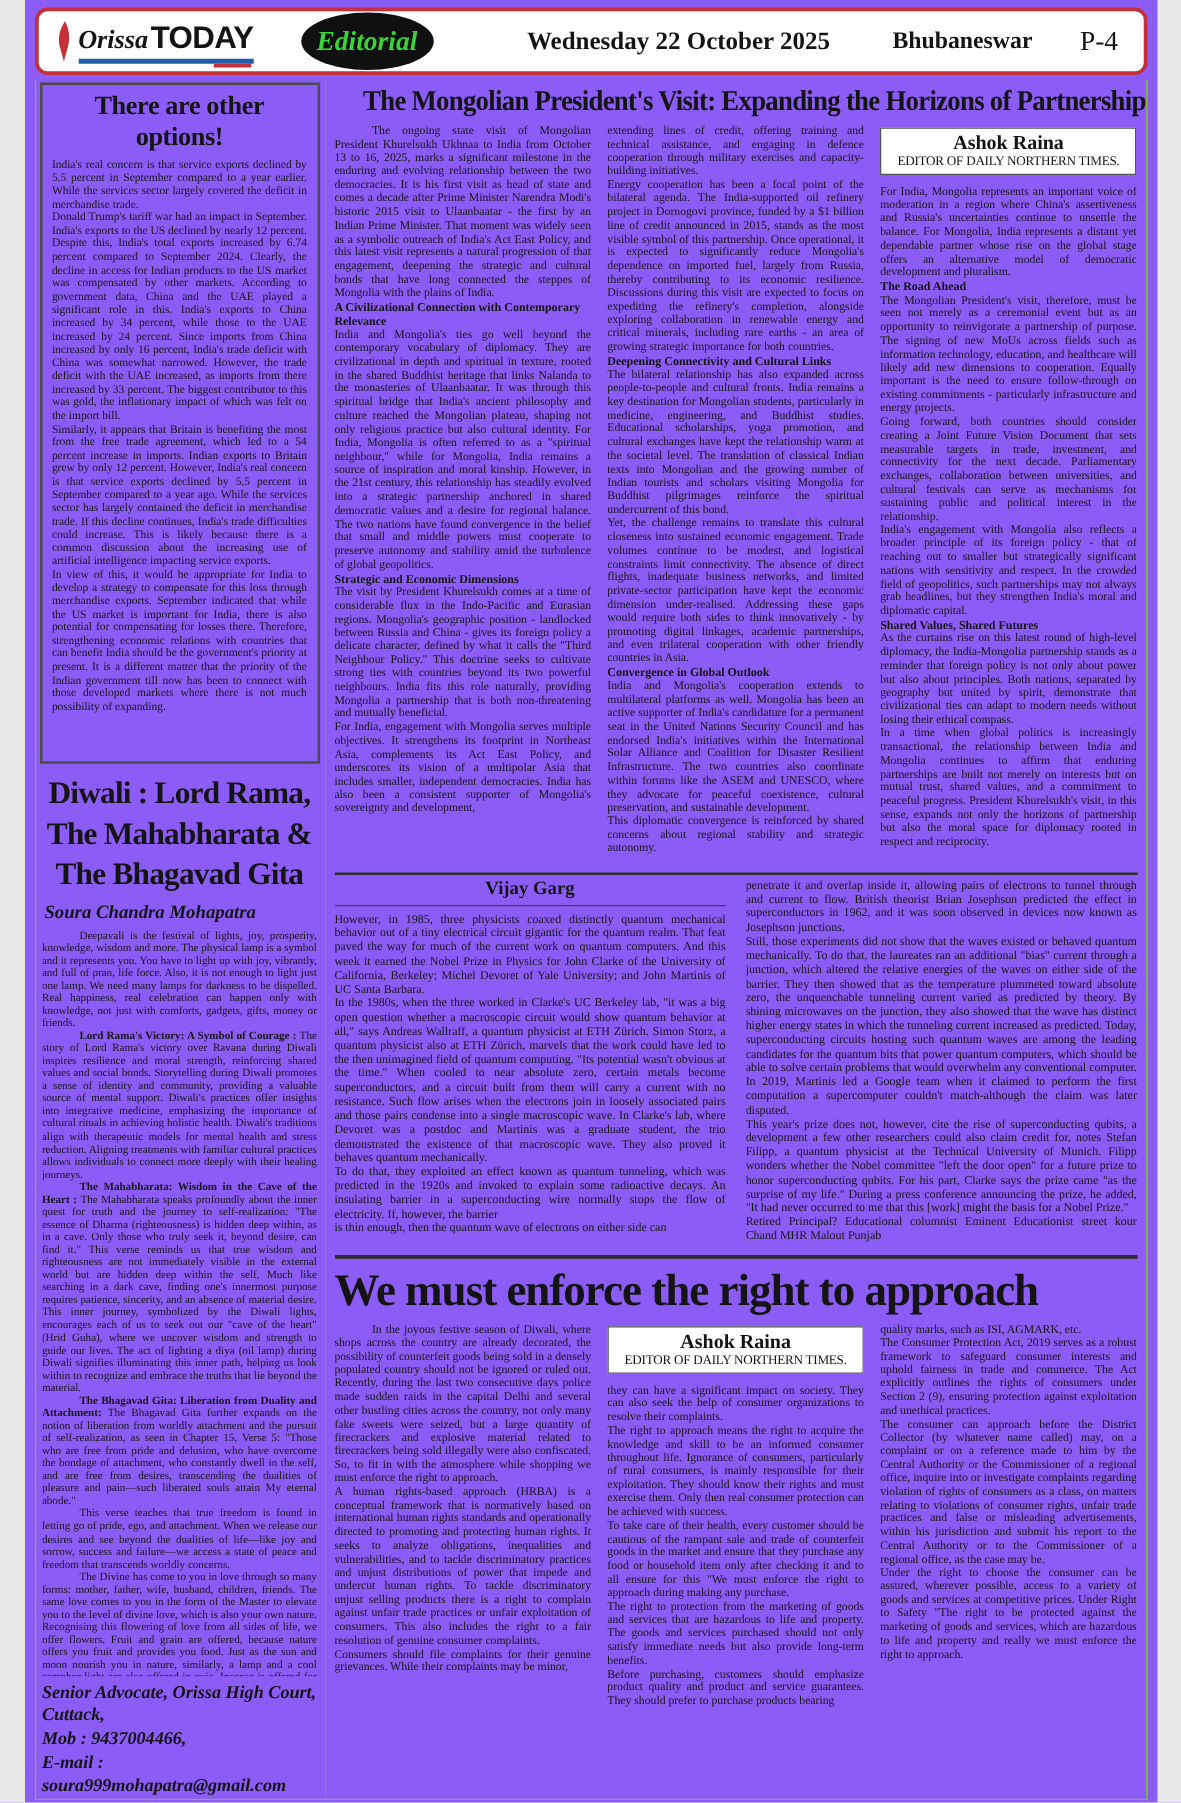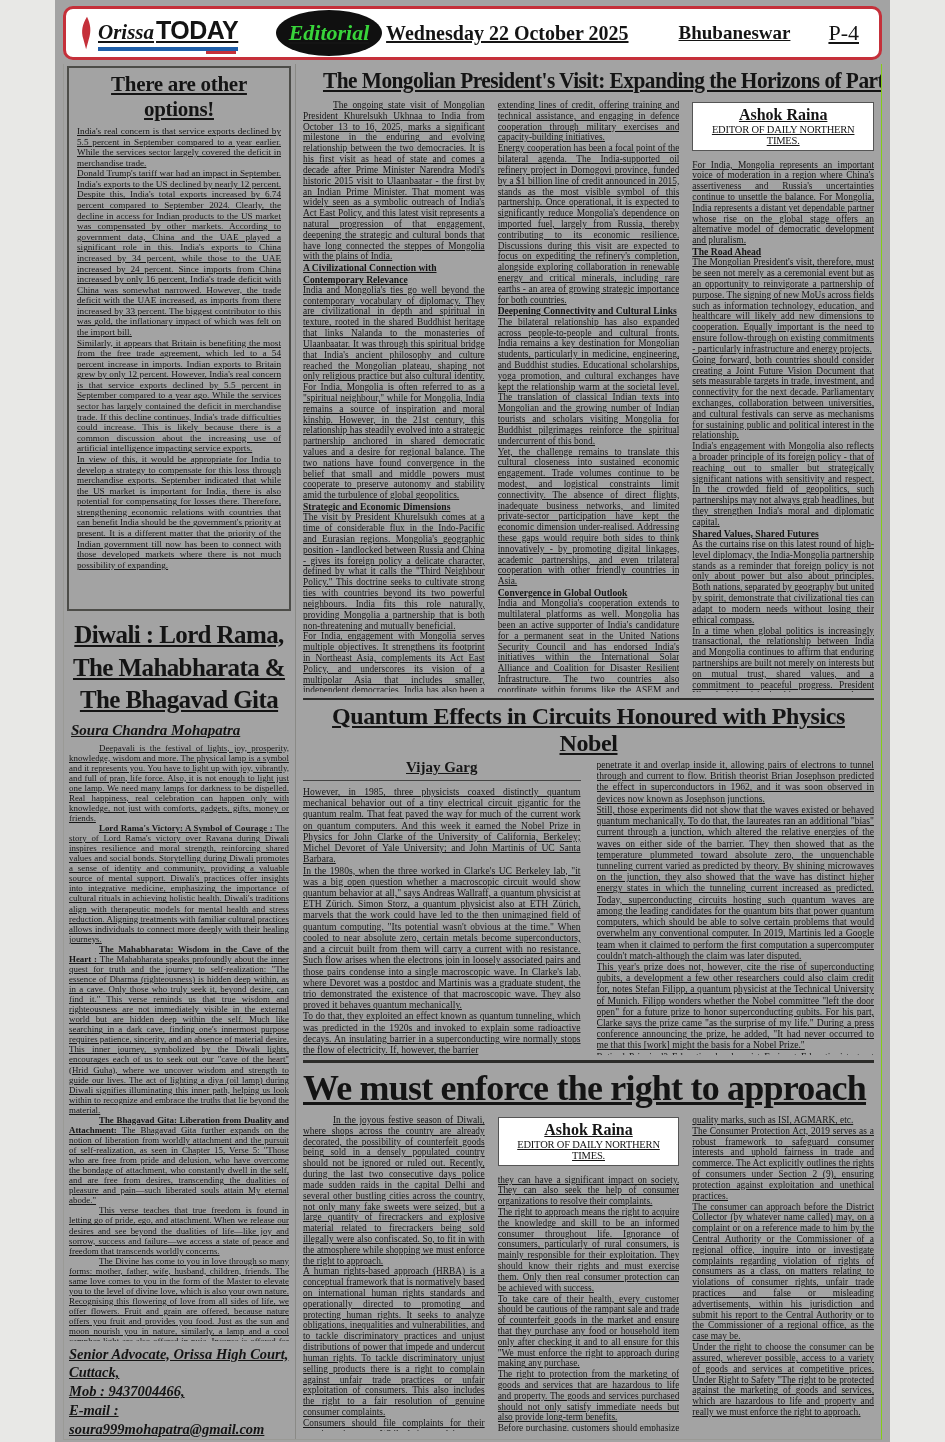--- a/index.html
+++ b/index.html
@@ -1,21 +1,20 @@
 <!DOCTYPE html>
 <html><head>
 <meta charset="utf-8">
 <style>
   * { box-sizing: border-box; margin: 0; padding: 0; }
   html,body { width: 945px; background:#e8e8e6; }
   .page {
-    width: 835px; height: 1442px; background:#a3a3a3; color:#141414;
+    width: 906px; height: 1442px; background:#8b5cf6; color:#141414;
     font-family: "Liberation Serif", serif; position: relative; overflow: hidden;
     margin: 0 auto;
-    text-decoration: underline;
   }
   
   .masthead {
     margin: 6px 8px 4px 8px; height: 54px; border: 3px solid #c5303a; border-radius: 10px;
     background:#fff; display: flex; align-items: center; padding: 0 20px 0 12px;
   }
   .logo { display:flex; align-items:center; width: 158px; }
   .logo svg { width: 18px; height: 36px; flex: 0 0 auto; }
   .logo-text { display:flex; flex-direction:column; margin-left: 2px; }
   .logo-line { display:flex; align-items: baseline; white-space: nowrap; }
@@ -175,21 +174,20 @@
                 <p class="np-p">India's engagement with Mongolia also reflects a broader principle of its foreign policy - that of reaching out to smaller but strategically significant nations with sensitivity and respect. In the crowded field of geopolitics, such partnerships may not always grab headlines, but they strengthen India's moral and diplomatic capital.</p>
                 <div class="np-sub">Shared Values, Shared Futures</div>
                 <p class="np-p">As the curtains rise on this latest round of high-level diplomacy, the India-Mongolia partnership stands as a reminder that foreign policy is not only about power but also about principles. Both nations, separated by geography but united by spirit, demonstrate that civilizational ties can adapt to modern needs without losing their ethical compass.</p>
                 <p class="np-p">In a time when global politics is increasingly transactional, the relationship between India and Mongolia continues to affirm that enduring partnerships are built not merely on interests but on mutual trust, shared values, and a commitment to peaceful progress. President Khurelsukh's visit, in this sense, expands not only the horizons of partnership but also the moral space for diplomacy rooted in respect and reciprocity.</p>
               </div>
           </div>
         </div>
       </article>
 
       <article class="quantum">
-        <h1>Quantum Effects in Circuits Honoured with Physics Nobel</h1>
         <div class="cols2">
           <div class="col">
             <div class="byline">Vijay Garg</div>
             <div>
                 <p class="np-p">However, in 1985, three physicists coaxed distinctly quantum mechanical behavior out of a tiny electrical circuit gigantic for the quantum realm. That feat paved the way for much of the current work on quantum computers. And this week it earned the Nobel Prize in Physics for John Clarke of the University of California, Berkeley; Michel Devoret of Yale University; and John Martinis of UC Santa Barbara.</p>
                 <p class="np-p">In the 1980s, when the three worked in Clarke's UC Berkeley lab, "it was a big open question whether a macroscopic circuit would show quantum behavior at all," says Andreas Wallraff, a quantum physicist at ETH Zürich. Simon Storz, a quantum physicist also at ETH Zürich, marvels that the work could have led to the then unimagined field of quantum computing. "Its potential wasn't obvious at the time." When cooled to near absolute zero, certain metals become superconductors, and a circuit built from them will carry a current with no resistance. Such flow arises when the electrons join in loosely associated pairs and those pairs condense into a single macroscopic wave. In Clarke's lab, where Devoret was a postdoc and Martinis was a graduate student, the trio demonstrated the existence of that macroscopic wave. They also proved it behaves quantum mechanically.</p>
                 <p class="np-p">To do that, they exploited an effect known as quantum tunneling, which was predicted in the 1920s and invoked to explain some radioactive decays. An insulating barrier in a superconducting wire normally stops the flow of electricity. If, however, the barrier</p>
                 <p class="np-p">is thin enough, then the quantum wave of electrons on either side can</p>
               </div>
           </div>

